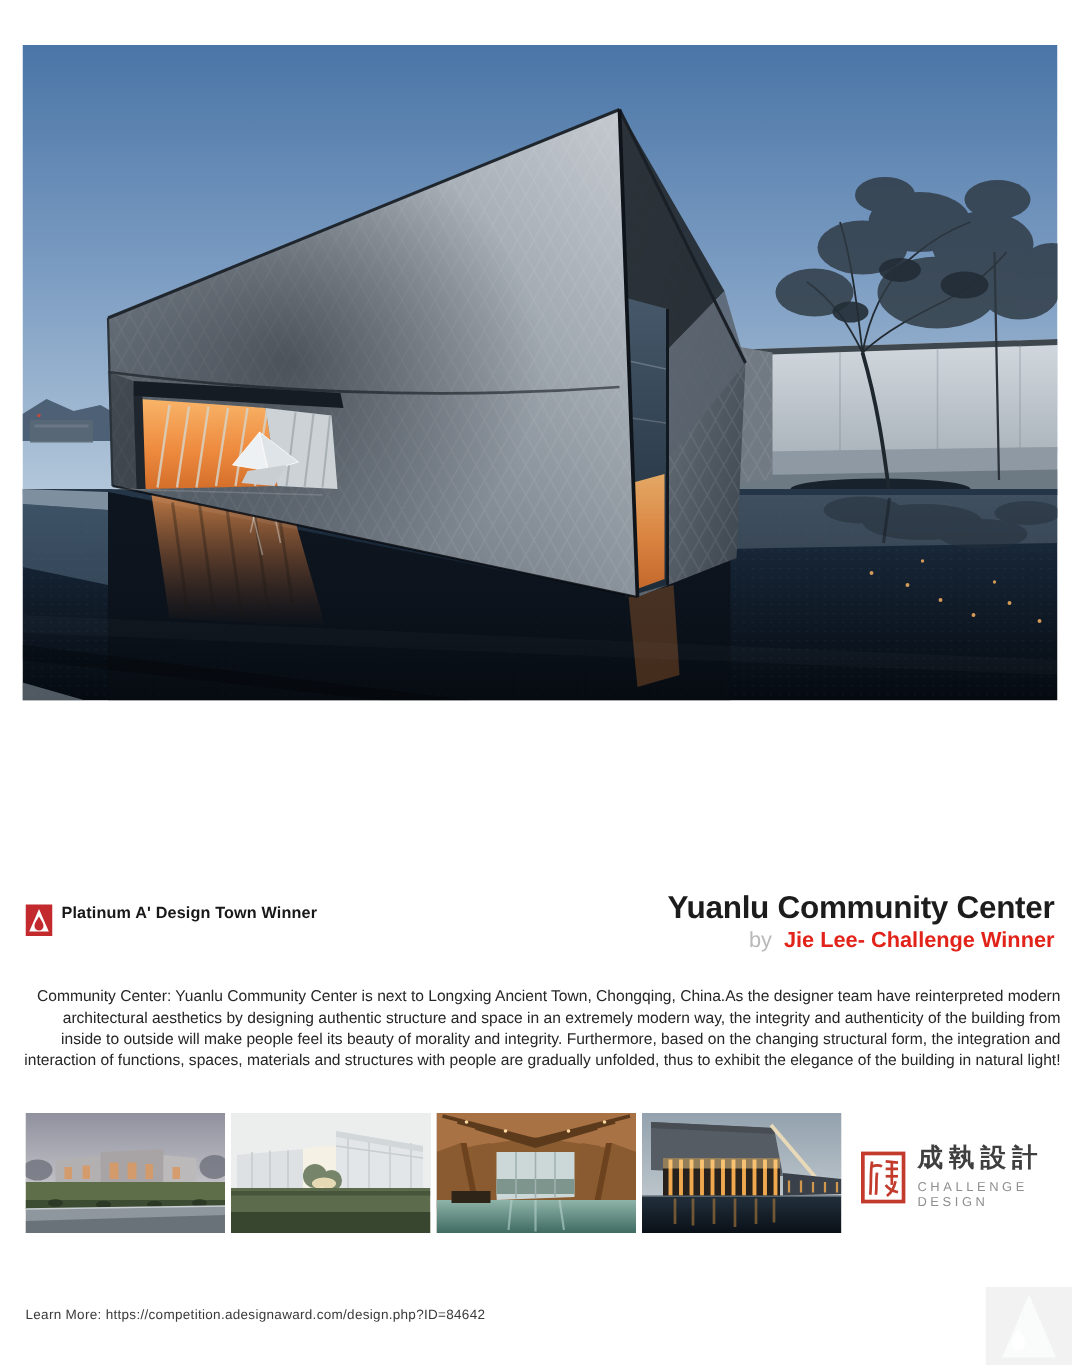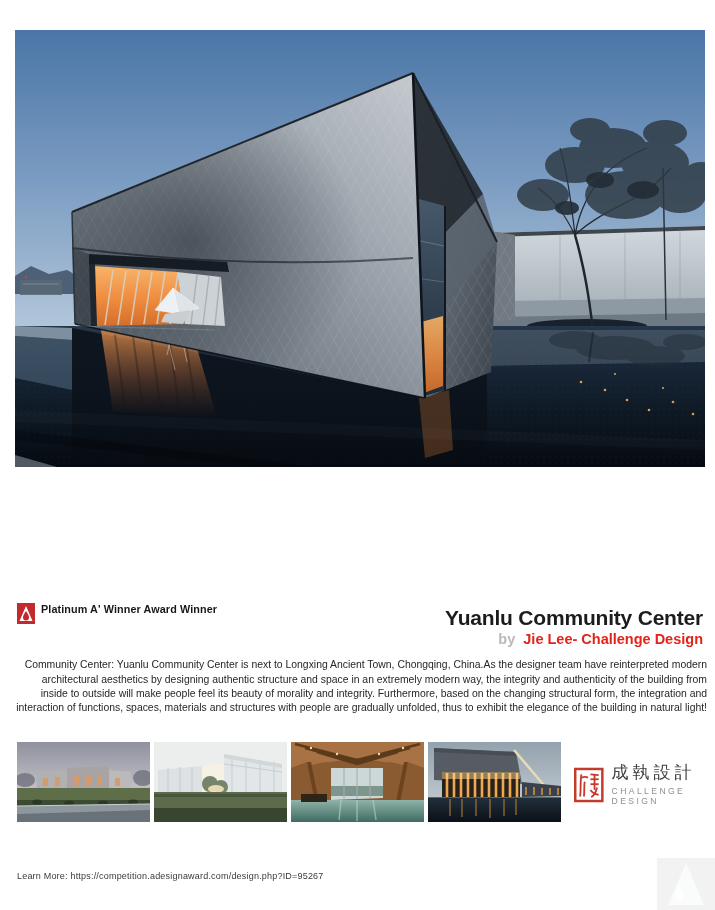--- a/index.html
+++ b/index.html
@@ -5,36 +5,36 @@
   html,body{margin:0;padding:0;background:#ffffff;}
   .page{position:relative;width:715px;height:910px;background:#ffffff;overflow:hidden;
         font-family:"Liberation Sans",sans-serif;}
   .hero{position:absolute;left:15px;top:30px;width:690px;height:437px;}
   .hero svg{display:block;}
 
   .award{position:absolute;left:17px;top:602px;display:flex;align-items:flex-start;gap:6px;}
   .award-badge{width:18px;height:22px;flex:0 0 auto;}
   .award-text{font-size:10.8px;font-weight:700;color:#181818;line-height:1.32;letter-spacing:.1px;}
 
-  .titleblock{position:absolute;right:12px;top:595px;text-align:right;margin-top:12px;}
+  .titleblock{position:absolute;right:12px;top:595px;text-align:right;}
   .title{font-size:21px;font-weight:700;color:#1c1c1c;line-height:1.05;letter-spacing:-.2px;}
   .byline{font-size:14.5px;font-weight:700;margin-top:2px;}
-  .byline .by{color:#b9b9b9;font-weight:700;}
+  .byline .by{color:#b9b9b9;font-weight:400;}
   .byline .designer{color:#e2231a;margin-left:4px;}
 
   .desc{position:absolute;left:15px;top:648px;width:692px;font-size:10.4px;line-height:1.37;
         color:#262626;text-align:right;}
 
   .thumbs{position:absolute;left:17px;top:742px;display:flex;gap:4px;}
   .thumb{width:133px;height:80px;overflow:hidden;background:#ddd;}
   .thumb svg{display:block;}
 
   .brand{position:absolute;left:574px;top:764px;display:flex;align-items:center;gap:8px;}
   .seal{width:36px;height:42px;}
-  .brand-cjk{font-family:"DejaVu Serif","Liberation Serif",serif;font-size:17px;font-weight:400;
+  .brand-cjk{font-family:"DejaVu Serif","Liberation Serif",serif;font-size:17px;font-weight:700;
              color:#3f3f3f;letter-spacing:4px;line-height:1;}
   .brand-latin{font-size:8.6px;font-weight:400;color:#8f8f8f;letter-spacing:2.4px;margin-top:5px;}
 
   .learnmore{position:absolute;left:17px;top:871px;font-size:9px;color:#3a3a3a;letter-spacing:.2px;}
 
   .corner-logo{position:absolute;right:0;bottom:0;width:58px;height:52px;}
 </style>
 </head>
 <body>
 
@@ -248,29 +248,29 @@
     </svg>
   </div>
 
   <div class="award">
     <svg class="award-badge" viewBox="0 0 18 22">
       <rect x="0" y="1" width="18" height="21" fill="#c32a2e"></rect>
       <polygon points="9,4 15.5,19 2.5,19" fill="#ffffff"></polygon>
       <path d="M9,9 c2,3.2 3,4.6 3,6.4 a3,3 0 1 1 -6,0 c0,-1.8 1,-3.2 3,-6.4 Z" fill="#c32a2e"></path>
     </svg>
     <div class="award-text">
-      <div>Platinum A' Winner Award Winner</div>
+      <div>Platinum A' Design Town Winner</div>
     </div>
   </div>
 
   <div class="titleblock">
     <div class="title">Yuanlu Community Center</div>
     <div class="byline">
       <span class="by">by</span>
-      <span class="designer">Jie Lee- Challenge Design</span>
+      <span class="designer">Jie Lee- Challenge Winner</span>
     </div>
   </div>
 
   <p class="desc">Community Center: Yuanlu Community Center is next to Longxing Ancient Town, Chongqing, China.As the designer team have reinterpreted modern architectural aesthetics by designing authentic structure and space in an extremely modern way, the integrity and authenticity of the building from inside to outside will make people feel its beauty of morality and integrity. Furthermore, based on the changing structural form, the integration and interaction of functions, spaces, materials and structures with people are gradually unfolded, thus to exhibit the elegance of the building in natural light!</p>
 
   <div class="thumbs">
 
     <div class="thumb">
       <svg width="133" height="80" viewBox="0 0 133 80">
         <defs>
@@ -454,21 +454,21 @@
           <path d="M20,27 C22,30 26,32 30,33"></path>
         <path d="M28,24 C27,29 25,33 21,36"></path>
       </g>
     </svg>
     <div>
       <div class="brand-cjk">成執設計</div>
       <div class="brand-latin">CHALLENGE DESIGN</div>
     </div>
   </div>
 
-  <div class="learnmore">Learn More: https://competition.adesignaward.com/design.php?ID=95267</div>
+  <div class="learnmore">Learn More: https://competition.adesignaward.com/design.php?ID=84642</div>
 
   <svg class="corner-logo" viewBox="0 0 58 52">
     <rect width="58" height="52" fill="#f2f2f3"></rect>
     <polygon points="29,5 47,47 11,47" fill="#fafbfb"></polygon>
     <path d="M22,28 c3,5 4.5,7 4.5,9.8 a4.5,4.5 0 1 1 -9,0 c0,-2.8 1.5,-4.8 4.5,-9.8 Z" fill="#ffffff"></path>
   </svg>
 
 </div>
 
 </body></html>

